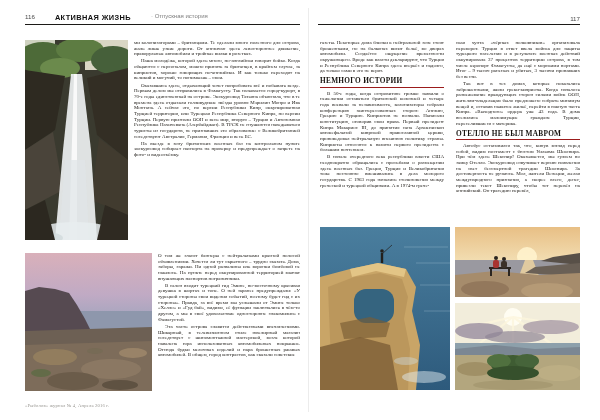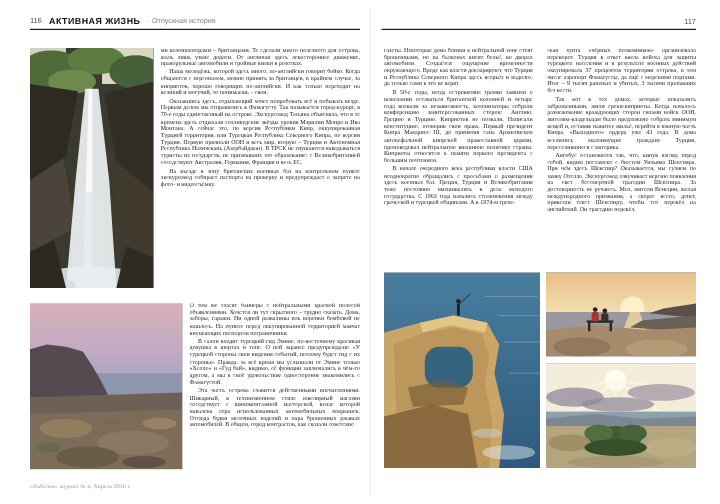--- a/index.html
+++ b/index.html
@@ -23,21 +23,21 @@
   
   .photo{overflow:hidden;background:#888;}
   .photo svg{display:block;}
   .footer{font-size:4.6px;color:#979590;letter-spacing:.2px;}
 </style>
 </head>
 <body>
 
 <div id="spread">
 
-  <div class="abs" style="left:25px;top:13px;width:275px;display:flex;align-items:center;gap:6px;">
+  <div class="abs" style="left:25px;top:13px;width:275px;display:flex;align-items:flex-start;gap:20px;">
     <span class="hdr-num">116</span>
     <span class="hdr-title">АКТИВНАЯ ЖИЗНЬ</span>
     <span class="hdr-sub">· Отпускная история</span>
   </div>
   <div class="abs hdr-rule" style="left:25px;top:23.5px;width:275px;"></div>
 
   <div class="abs hdr-num" style="left:560px;top:15px;width:20px;text-align:right;">117</div>
   <div class="abs hdr-rule" style="left:318px;top:23.5px;width:262px;"></div>
 
   <div class="abs spine" style="left:308px;top:8px;height:404px;"></div>
@@ -107,31 +107,33 @@
         <p>Эта часть острова славится действенными впечатлениями. Шикарный, в телевизионном стиле ювелирный магазин соседствует с шиномонтажной мастерской, возле которой навалена гора использованных автомобильных покрышек. Отсюда будки мелочных изделий и пара брошенных ржавых автомобилей. В общем, город контрастов, как сказали советские</p>
       </div>
   </div>
 
   <div class="abs footer" style="left:25px;top:403px;">«Рыболов» журнал № 4, Апрель 2016 г.</div>
 
   <div class="abs txt" style="left:320px;top:40px;width:124px;height:187px;">
     <div>
         <p class="noindent">газеты. Некоторые дома близки к нейтральной зоне стоят брошенными, но на балконах висит бельё, во дворах автомобили. Создаётся ощущение временности окружающего. Вроде как власти декларируют, что Турция и Республика Северного Кипра здесь всерьёз и надолго, да только сами в это не верят.</p>
       </div>
+    <h3 class="col-head">НЕМНОГО ИСТОРИИ</h3>
     <div>
         <p>В 50-е годы, когда островитяне громко заявили о нежелании оставаться британской колонией и четыре года воевали за независимость, колонизаторы собрали конференцию заинтересованных сторон: Англию, Грецию и Турцию. Киприотов не позвали. Написали конституцию, оговорив свои права. Первый президент Кипра Макариос III, до принятия сана Архиепископ автокефальной кипрской православной церкви, проповедовал нейтральную внешнюю политику страны. Киприоты относятся к памяти первого президента с большим почтением.</p>
         <p>В начале очередного века республики власти США неоднократно обращались с просьбами о размещении здесь военных баз. Греция, Турция и Великобритания тоже постоянно вмешивались в дела молодого государства. С 1963 года начались столкновения между греческой и турецкой общинами. А в 1974-м грече-</p>
       </div>
   </div>
 
   <div class="abs txt" style="left:456px;top:40px;width:124px;height:187px;">
     <div>
         <p class="noindent">ская хунта «чёрных полковников» организовала переворот. Турция в ответ ввела войска для защиты турецкого населения и в результате военных действий оккупировала 37 процентов территории острова, в том числе аэропорт Фамагусты, да ещё с морскими портами. Итог – 9 тысяч раненых и убитых, 3 тысячи пропавших без вести.</p>
         <p>Так вот в тех домах, которые показались заброшенными, жили греки-киприоты. Когда началось размежевание враждующих сторон силами войск ООН, жителям-владельцам было предложено собрать минимум вещей и, оставив нажитое жильё, перейти в южную часть Кипра. «Выходного» ордера уже 43 года. В дома вселились малоимущие граждане Турции, переселившиеся с материка.</p>
       </div>
+    <h3 class="col-head">ОТЕЛЛО НЕ БЫЛ МАВРОМ</h3>
     <div>
         <p>Автобус остановился так, что, кинув взгляд перед собой, видим постамент с бюстом Уильяма Шекспира. При чём здесь Шекспир? Оказывается, мы гуляем по замку Отелло. Экскурсовод озвучивает версию появления на свет бессмертной трагедии Шекспира. За достоверность не ручаюсь. Мол, жители Венеции, желая международного признания, а скорее всего, денег, привезли текст Шекспиру, чтобы тот перевёл на английский. Он трагедию перевёл,</p>
       </div>
   </div>
 
   <div class="abs photo" style="left:320px;top:227px;width:130px;height:163px;" aria-label="Человек с удочкой на скальной арке над морем">
     <svg width="130" height="163" viewBox="0 0 130 163">
       <defs>
         <linearGradient id="sea1" x1="0" y1="0" x2="0" y2="1">
           <stop offset="0" stop-color="#4a7e9e"></stop>

